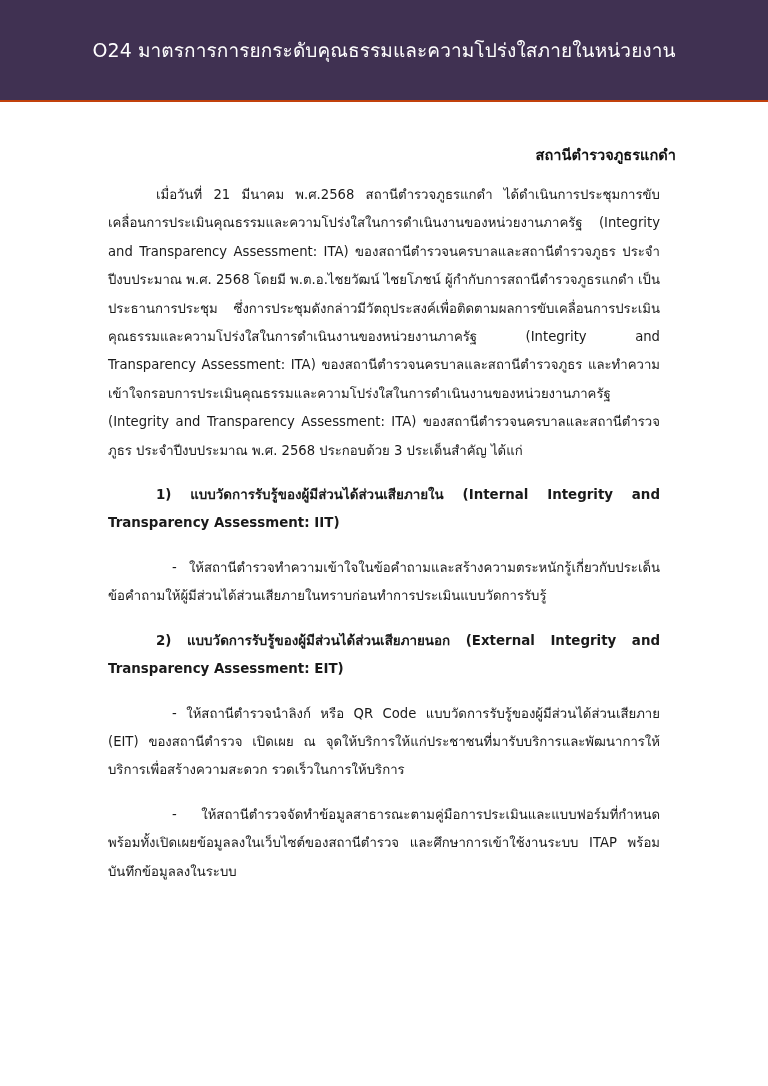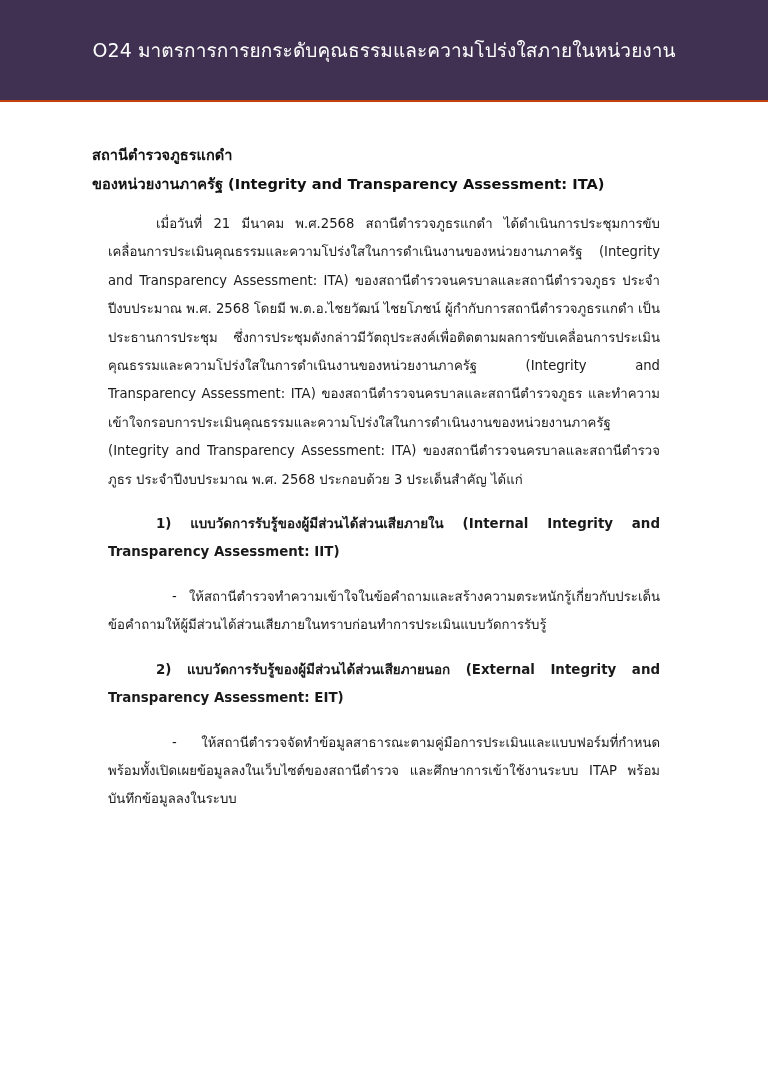--- a/index.html
+++ b/index.html
@@ -8,21 +8,21 @@
     font-family:"DejaVu Sans", "Liberation Sans", sans-serif; color:#1a1a1a;
   }
   .banner {
     position:absolute; left:0; top:0; width:768px; height:100px;
     background:#403152; border-bottom:2px solid #c2410c;
     display:flex; align-items:center; justify-content:center;
   }
   .banner-title { color:#ffffff; font-size:19px; letter-spacing:0.1px; }
 
   .doc { position:absolute; left:92px; top:140px; width:584px; }
-  .heading { text-align:left; font-weight:bold; font-size:14.6px; line-height:29px; color:#111; }
+  .heading { text-align:right; font-weight:bold; font-size:14.6px; line-height:29px; color:#111; }
   .heading div { white-space:nowrap; }
 
   p { margin:16px; }
   .para {
     font-size:13.2px; line-height:28.4px; text-align:justify; text-align-last:left;
   }
   .intro { margin-top:12px; text-indent:48px; }
   .item-title { font-weight:bold; font-size:13.4px; line-height:28.4px; text-indent:48px; text-align:justify; }
   .item-body { font-size:13.2px; line-height:28.4px; text-indent:64px; text-align:justify; }
   .item { margin-top:12px; }
@@ -31,30 +31,30 @@
 </head>
 <body>
 
 <div class="banner">
   <div class="banner-title">O24 มาตรการการยกระดับคุณธรรมและความโปร่งใสภายในหน่วยงาน</div>
 </div>
 
 <div class="doc">
   <div class="heading">
     <div>สถานีตำรวจภูธรแกดำ</div>
-    <div>ของหน่วยงานภาครัฐ (Integrity and Transparency Assessment: ITA)</div>
   </div>
 
   <p class="para intro">เมื่อวันที่ 21 มีนาคม พ.ศ.2568 สถานีตำรวจภูธรแกดำ ได้ดำเนินการประชุมการขับเคลื่อนการประเมินคุณธรรมและความโปร่งใสในการดำเนินงานของหน่วยงานภาครัฐ (Integrity and Transparency Assessment: ITA) ของสถานีตำรวจนครบาลและสถานีตำรวจภูธร ประจำปีงบประมาณ พ.ศ. 2568 โดยมี พ.ต.อ.ไชยวัฒน์  ไชยโภชน์ ผู้กำกับการสถานีตำรวจภูธรแกดำ เป็นประธานการประชุม ซึ่งการประชุมดังกล่าวมีวัตถุประสงค์เพื่อติดตามผลการขับเคลื่อนการประเมินคุณธรรมและความโปร่งใสในการดำเนินงานของหน่วยงานภาครัฐ (Integrity and Transparency Assessment: ITA) ของสถานีตำรวจนครบาลและสถานีตำรวจภูธร และทำความเข้าใจกรอบการประเมินคุณธรรมและความโปร่งใสในการดำเนินงานของหน่วยงานภาครัฐ (Integrity and Transparency Assessment: ITA) ของสถานีตำรวจนครบาลและสถานีตำรวจภูธร ประจำปีงบประมาณ พ.ศ. 2568 ประกอบด้วย 3 ประเด็นสำคัญ ได้แก่</p>
 
   <div class="item item1">
     <p class="item-title">1) แบบวัดการรับรู้ของผู้มีส่วนได้ส่วนเสียภายใน (Internal Integrity and Transparency Assessment: IIT)</p>
     <p class="item-body">- ให้สถานีตำรวจทำความเข้าใจในข้อคำถามและสร้างความตระหนักรู้เกี่ยวกับประเด็นข้อคำถามให้ผู้มีส่วนได้ส่วนเสียภายในทราบก่อนทำการประเมินแบบวัดการรับรู้</p>
   </div>
 
   <div class="item item2">
     <p class="item-title">2) แบบวัดการรับรู้ของผู้มีส่วนได้ส่วนเสียภายนอก (External Integrity and Transparency Assessment: EIT)</p>
+    <p class="item-body">- ให้สถานีตำรวจนำลิงก์ หรือ QR  Code  แบบวัดการรับรู้ของผู้มีส่วนได้ส่วนเสียภาย (EIT) ของสถานีตำรวจ  เปิดเผย ณ จุดให้บริการให้แก่ประชาชนที่มารับบริการและพัฒนาการให้บริการเพื่อสร้างความสะดวก รวดเร็วในการให้บริการ</p>
   </div>
 
   <div class="item item3">
     <p class="item-body">- ให้สถานีตำรวจจัดทำข้อมูลสาธารณะตามคู่มือการประเมินและแบบฟอร์มที่กำหนด พร้อมทั้งเปิดเผยข้อมูลลงในเว็บไซต์ของสถานีตำรวจ และศึกษาการเข้าใช้งานระบบ ITAP พร้อมบันทึกข้อมูลลงในระบบ</p>
   </div>
 </div>
 
 </body></html>

